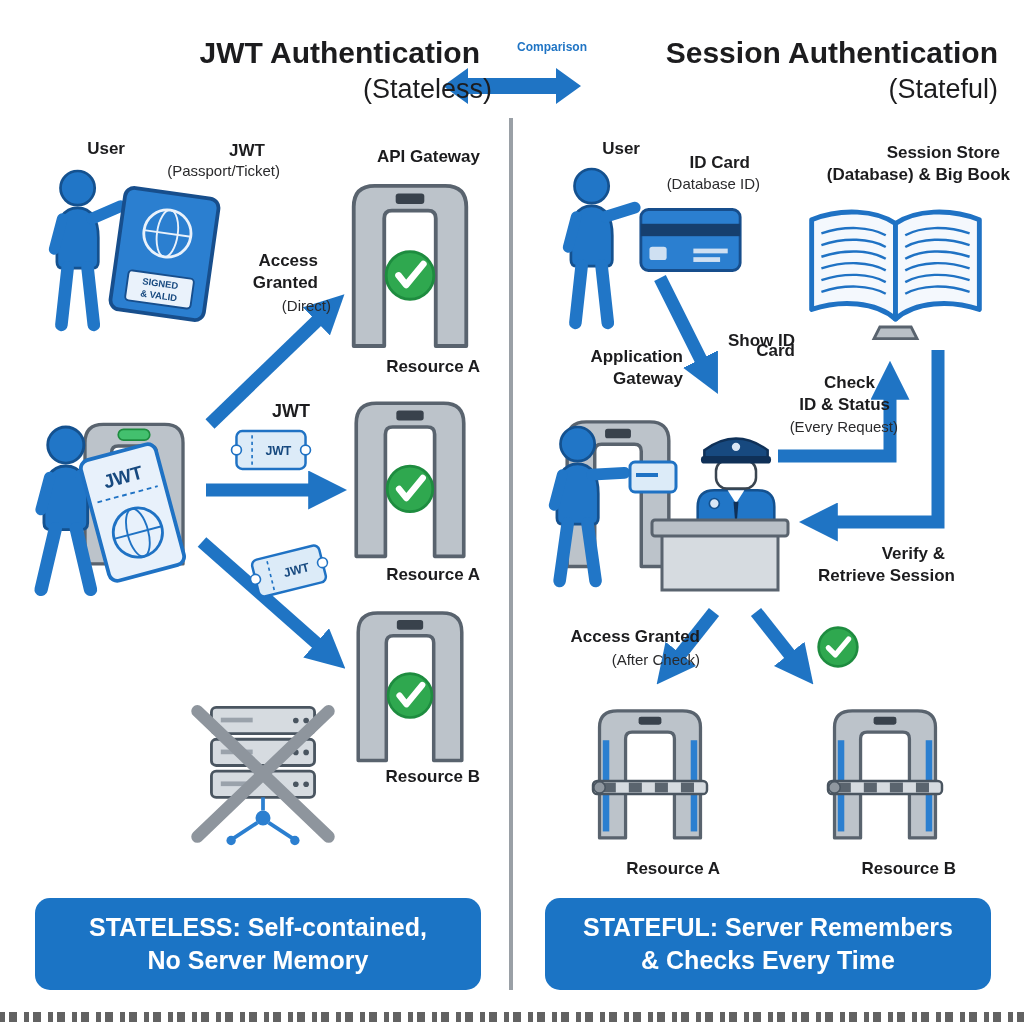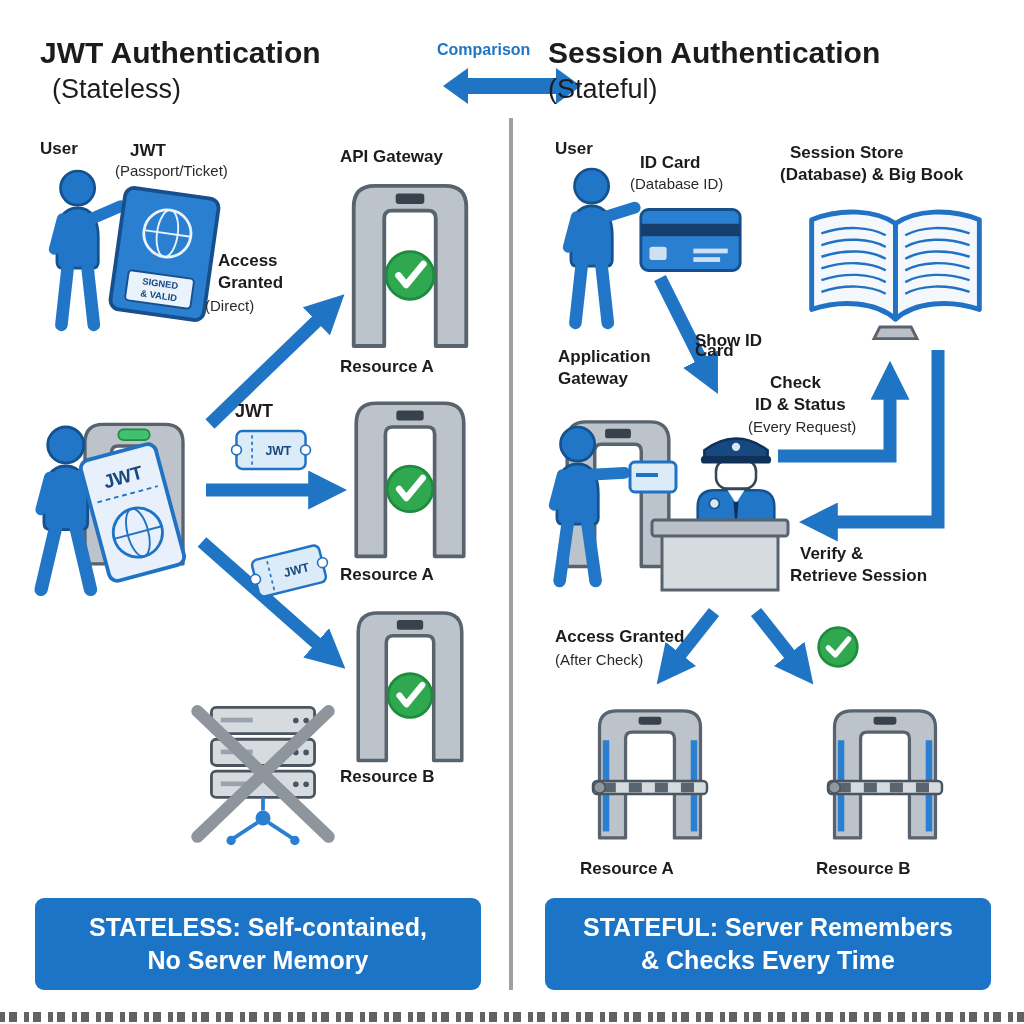--- a/index.html
+++ b/index.html
@@ -1,27 +1,27 @@
 <!DOCTYPE html>
 <html><head>
 <meta charset="utf-8">
 <style>
   * { margin:0; padding:0; box-sizing:border-box; }
   html,body { background:#ffffff; }
   body { font-family:"Liberation Sans", sans-serif; }
   .canvas { position:relative; width:1024px; height:1024px; background:#fff; overflow:hidden; }
-  .lbl { position:absolute; text-align:left; color:#1c1c1e; line-height:1.28; }
+  .lbl { position:absolute; text-align:right; color:#1c1c1e; line-height:1.28; }
   .b30 { font-size:30px; font-weight:bold; }
   .n28 { font-size:27px; font-weight:normal; }
-  .b18c { font-size:16px; font-weight:bold; color:#1f74c4; }
+  .b18c { font-size:12px; font-weight:bold; color:#1f74c4; }
   .b17 { font-size:17px; font-weight:bold; }
   .b18 { font-size:18px; font-weight:bold; }
   .b19 { font-size:19px; font-weight:bold; }
   .n15 { font-size:15px; font-weight:normal; color:#2a2a2c; }
-  .banner { position:absolute; width:446px; height:92px; background:#1b74c5; border-radius:9px;
+  .banner { position:absolute; width:446px; height:92px; background:#1b74c5; border-radius:15px;
             color:#fff; display:flex; flex-direction:column; align-items:center; justify-content:center;
             font-weight:bold; font-size:25px; line-height:1.32; text-align:center; }
   .divider { position:absolute; left:509px; top:118px; width:4px; height:872px; background:#9aa0a6; }
   svg.icon { position:absolute; overflow:visible; }
   .bottomstrip { position:absolute; left:0; top:1012px; width:1024px; height:10px; opacity:.75;
     background:repeating-linear-gradient(90deg,#2e2e2e 0 5px,transparent 5px 9px,#2e2e2e 9px 17px,transparent 17px 24px); }
 </style>
 </head>
 <body>
 

